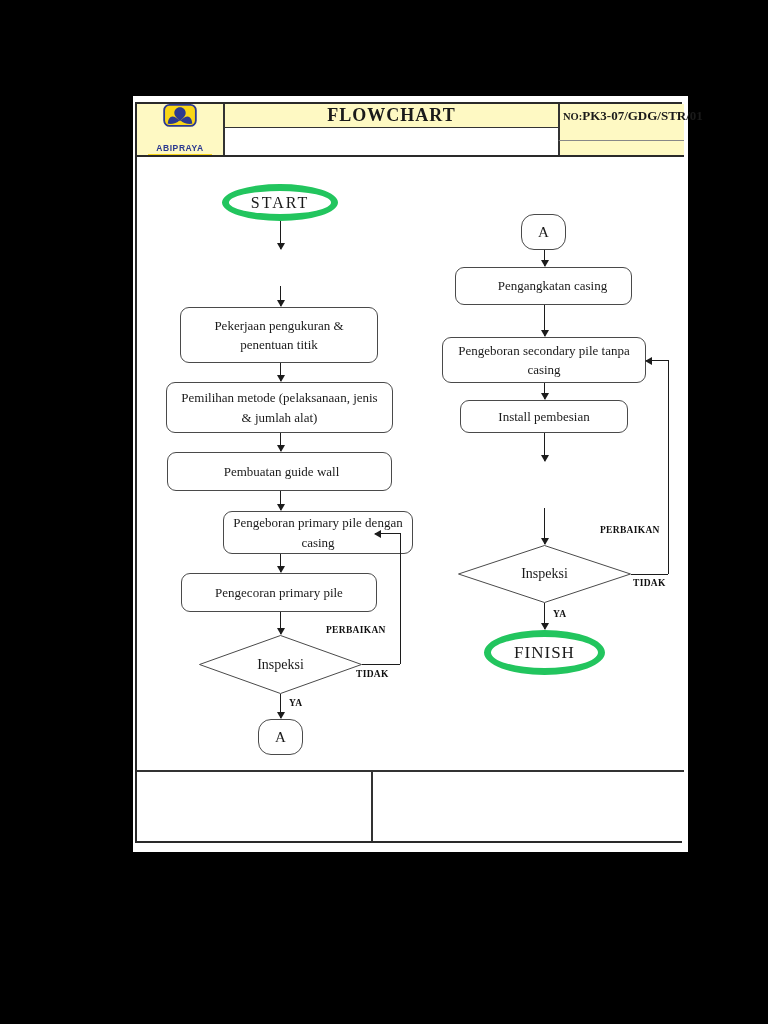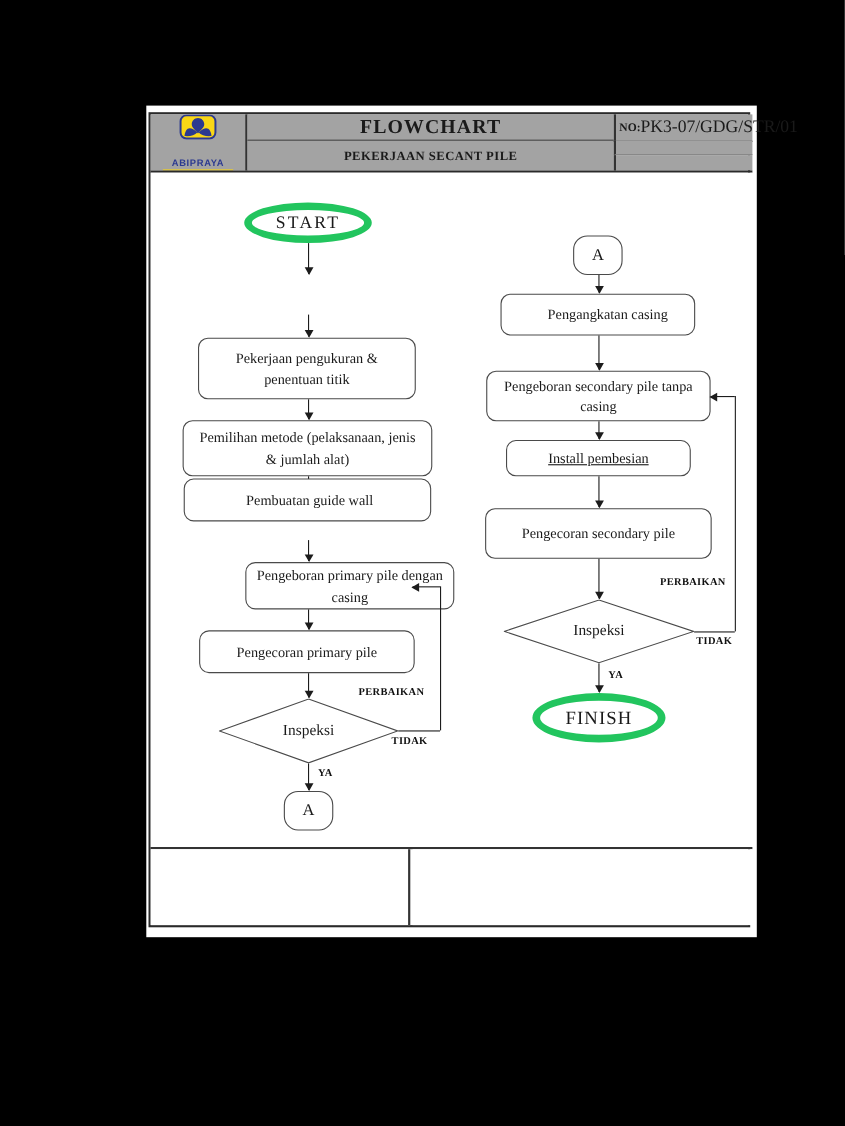--- a/index.html
+++ b/index.html
@@ -4,34 +4,34 @@
 <style>
   * { margin:0; padding:0; box-sizing:border-box; }
   html,body { width:768px; height:1024px; }
   body { background:#000; font-family:"Liberation Serif","DejaVu Serif",serif; color:#1a1a1a; position:relative; overflow:hidden; }
 
   .page { position:absolute; left:133px; top:96px; width:555px; height:756px; background:#fff; }
 
   .doc-table { position:absolute; left:2px; top:6px; width:547px; height:741px; border:2px solid #2a2a2a; background:#fff; }
 
   
-  .cell { position:absolute; background:#a3a3a3; }
+  .cell { position:absolute; background:#fef9c3; }
   .cell-logo     { left:0; top:0; width:88px; height:51px; border-right:2px solid #333; display:flex; flex-direction:column; align-items:center; justify-content:center; }
   .cell-title    { left:88px; top:0; width:333px; height:24px; border-bottom:1px solid #333; display:flex; align-items:center; justify-content:center; }
   .cell-subtitle { left:88px; top:24px; width:333px; height:27px; display:flex; align-items:center; justify-content:center; }
   .cell-no       { left:421px; top:0; width:126px; height:24px; border-left:2px solid #333; border-bottom:1px solid #333; display:flex; align-items:center; padding:12px 3px; }
   .cell-no-sub1  { left:421px; top:24px; width:126px; height:13px; border-left:2px solid #333; border-bottom:1px solid #888; }
   .cell-no-sub2  { left:421px; top:37px; width:126px; height:14px; border-left:2px solid #333; }
   .header-sep    { position:absolute; left:0; top:51px; width:547px; height:2px; background:#2a2a2a; }
 
   .doc-title { font-size:18px; font-weight:bold; letter-spacing:1px; }
   .doc-subtitle { font-size:11.5px; font-weight:bold; letter-spacing:.4px; }
   .no-label { font-size:10.5px; font-weight:600; width:24px; }
   .no-sep   { font-size:10.5px; font-weight:600; width:16px; text-align:center; }
-  .no-value { font-size:16px; font-weight:400; white-space:nowrap; }
+  .no-value { font-size:13px; font-weight:700; white-space:nowrap; }
 
   
   .brand-name { font-size:8.5px; font-weight:bold; color:#2b3990; letter-spacing:.6px; font-family:"Liberation Sans",sans-serif; margin-top:16px; }
   .brand-bar { width:64px; height:2px; background:#f9d616; margin-top:1px; }
 
   
   .flow-area { position:absolute; left:0; top:53px; width:547px; height:613px; background:#fff; }
 
   .process { position:absolute; border:1px solid #4a4a4a; border-radius:9px; background:#fff;
              display:flex; align-items:center; justify-content:center; text-align:center;
@@ -75,23 +75,20 @@
         <path d="M7.5 33 C8.5 21.5 15 15.5 27 27.5 C23 31.8 15.5 34 7.5 33 Z" fill="#2b3990"></path>
         <path d="M48.5 33 C47.5 21.5 41 15.5 29 27.5 C33 31.8 40.5 34 48.5 33 Z" fill="#2b3990"></path>
       </svg>
       <div class="brand-name">ABIPRAYA</div>
       <div class="brand-bar"></div>
     </div>
 
     <div class="cell cell-title">
       <span class="doc-title">FLOWCHART</span>
     </div>
-    <div class="cell cell-subtitle">
-      <span class="doc-subtitle">PEKERJAAN SECANT PILE</span>
-    </div>
     <div class="cell cell-no">
       <span class="no-label">NO</span>
       <span class="no-sep">:</span>
       <span class="no-value">PK3-07/GDG/STR/01</span>
     </div>
     <div class="cell cell-no-sub1"></div>
     <div class="cell cell-no-sub2"></div>
     <div class="header-sep"></div>
 
     <div class="flow-area">
@@ -106,21 +103,21 @@
       <div class="process" style="left:43px; top:150px; width:198px; height:56px;">
         <span>Pekerjaan pengukuran &amp; penentuan titik</span>
       </div>
       <div class="varrow" style="left:143px; top:206px; height:18px;"></div>
 
       <div class="process" style="left:29px; top:225px; width:227px; height:51px;">
         <span>Pemilihan metode (pelaksanaan, jenis &amp; jumlah alat)</span>
       </div>
       <div class="varrow" style="left:143px; top:276px; height:18px;"></div>
 
-      <div class="process" style="left:30px; top:278px; width:225px; height:39px;padding-left:12px;">
+      <div class="process" style="left:30px; top:295px; width:225px; height:39px;padding-left:12px;">
         <span>Pembuatan guide wall</span>
       </div>
       <div class="varrow" style="left:143px; top:334px; height:19px;"></div>
 
       <div class="process" style="left:48px; top:354px; width:190px; height:43px;margin-left:38px;">
         <span>Pengeboran primary pile dengan casing</span>
       </div>
       <div class="varrow" style="left:143px; top:397px; height:18px;"></div>
 
       <div class="process" style="left:44px; top:416px; width:196px; height:39px;">
@@ -156,28 +153,25 @@
       <div class="process" style="left:318px; top:110px; width:177px; height:38px;padding-left:26px;">
         <span>Pengangkatan casing</span>
       </div>
       <div class="varrow" style="left:407px; top:148px; height:31px;"></div>
 
       <div class="process" style="left:305px; top:180px; width:204px; height:46px;">
         <span>Pengeboran secondary pile tanpa casing</span>
       </div>
       <div class="varrow" style="left:407px; top:226px; height:16px;"></div>
 
-      <div class="process" style="left:323px; top:243px; width:168px; height:33px;text-decoration:underline;">
+      <div class="process" style="left:323px; top:243px; width:168px; height:33px;">
         <span>Install pembesian</span>
       </div>
       <div class="varrow" style="left:407px; top:276px; height:28px;"></div>
 
-      <div class="process" style="left:304px; top:305px; width:206px; height:46px;">
-        <span>Pengecoran secondary pile</span>
-      </div>
       <div class="varrow" style="left:407px; top:351px; height:36px;"></div>
 
       <div class="diamond" style="left:321px; top:388px; width:173px; height:58px;">
         <svg width="173" height="58" viewBox="0 0 173 58">
           <polygon points="86.5,0.5 172.5,29 86.5,57.5 0.5,29" fill="#ffffff" stroke="#4a4a4a" stroke-width="1"></polygon>
         </svg>
         <div class="dlabel">Inspeksi</div>
       </div>
 
       <div class="hline" style="left:494px; top:417px; width:37px;"></div>

